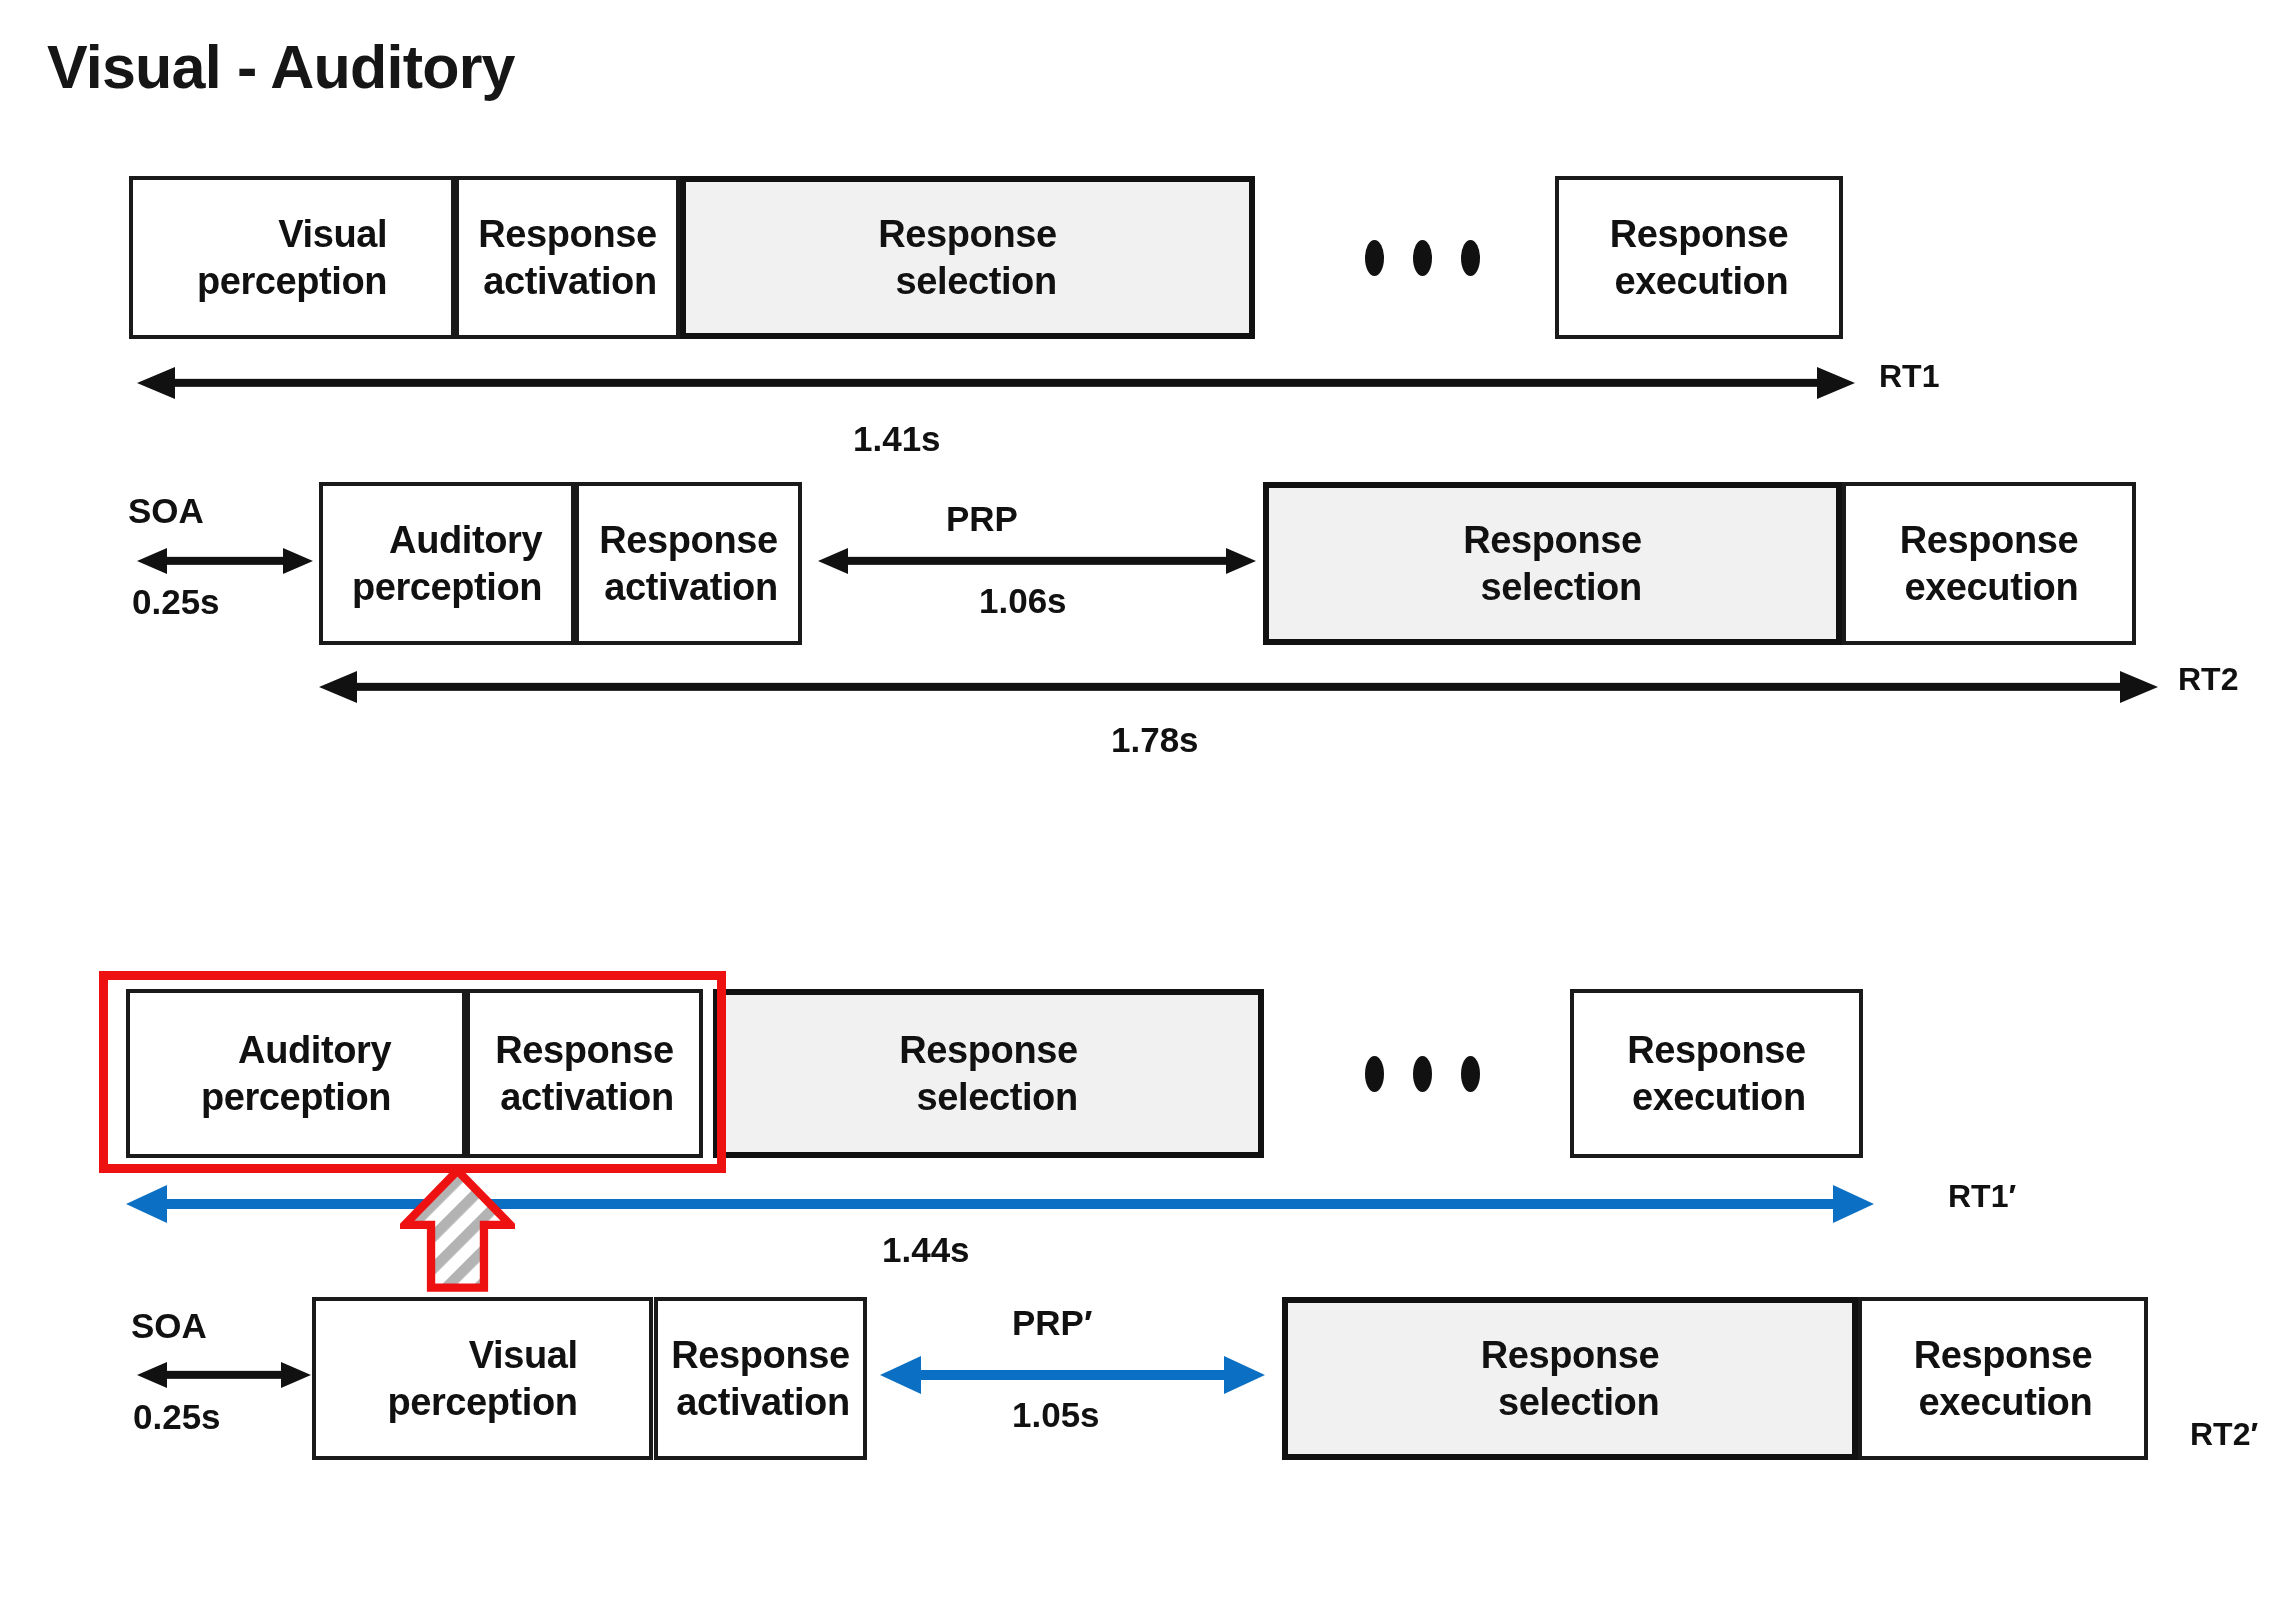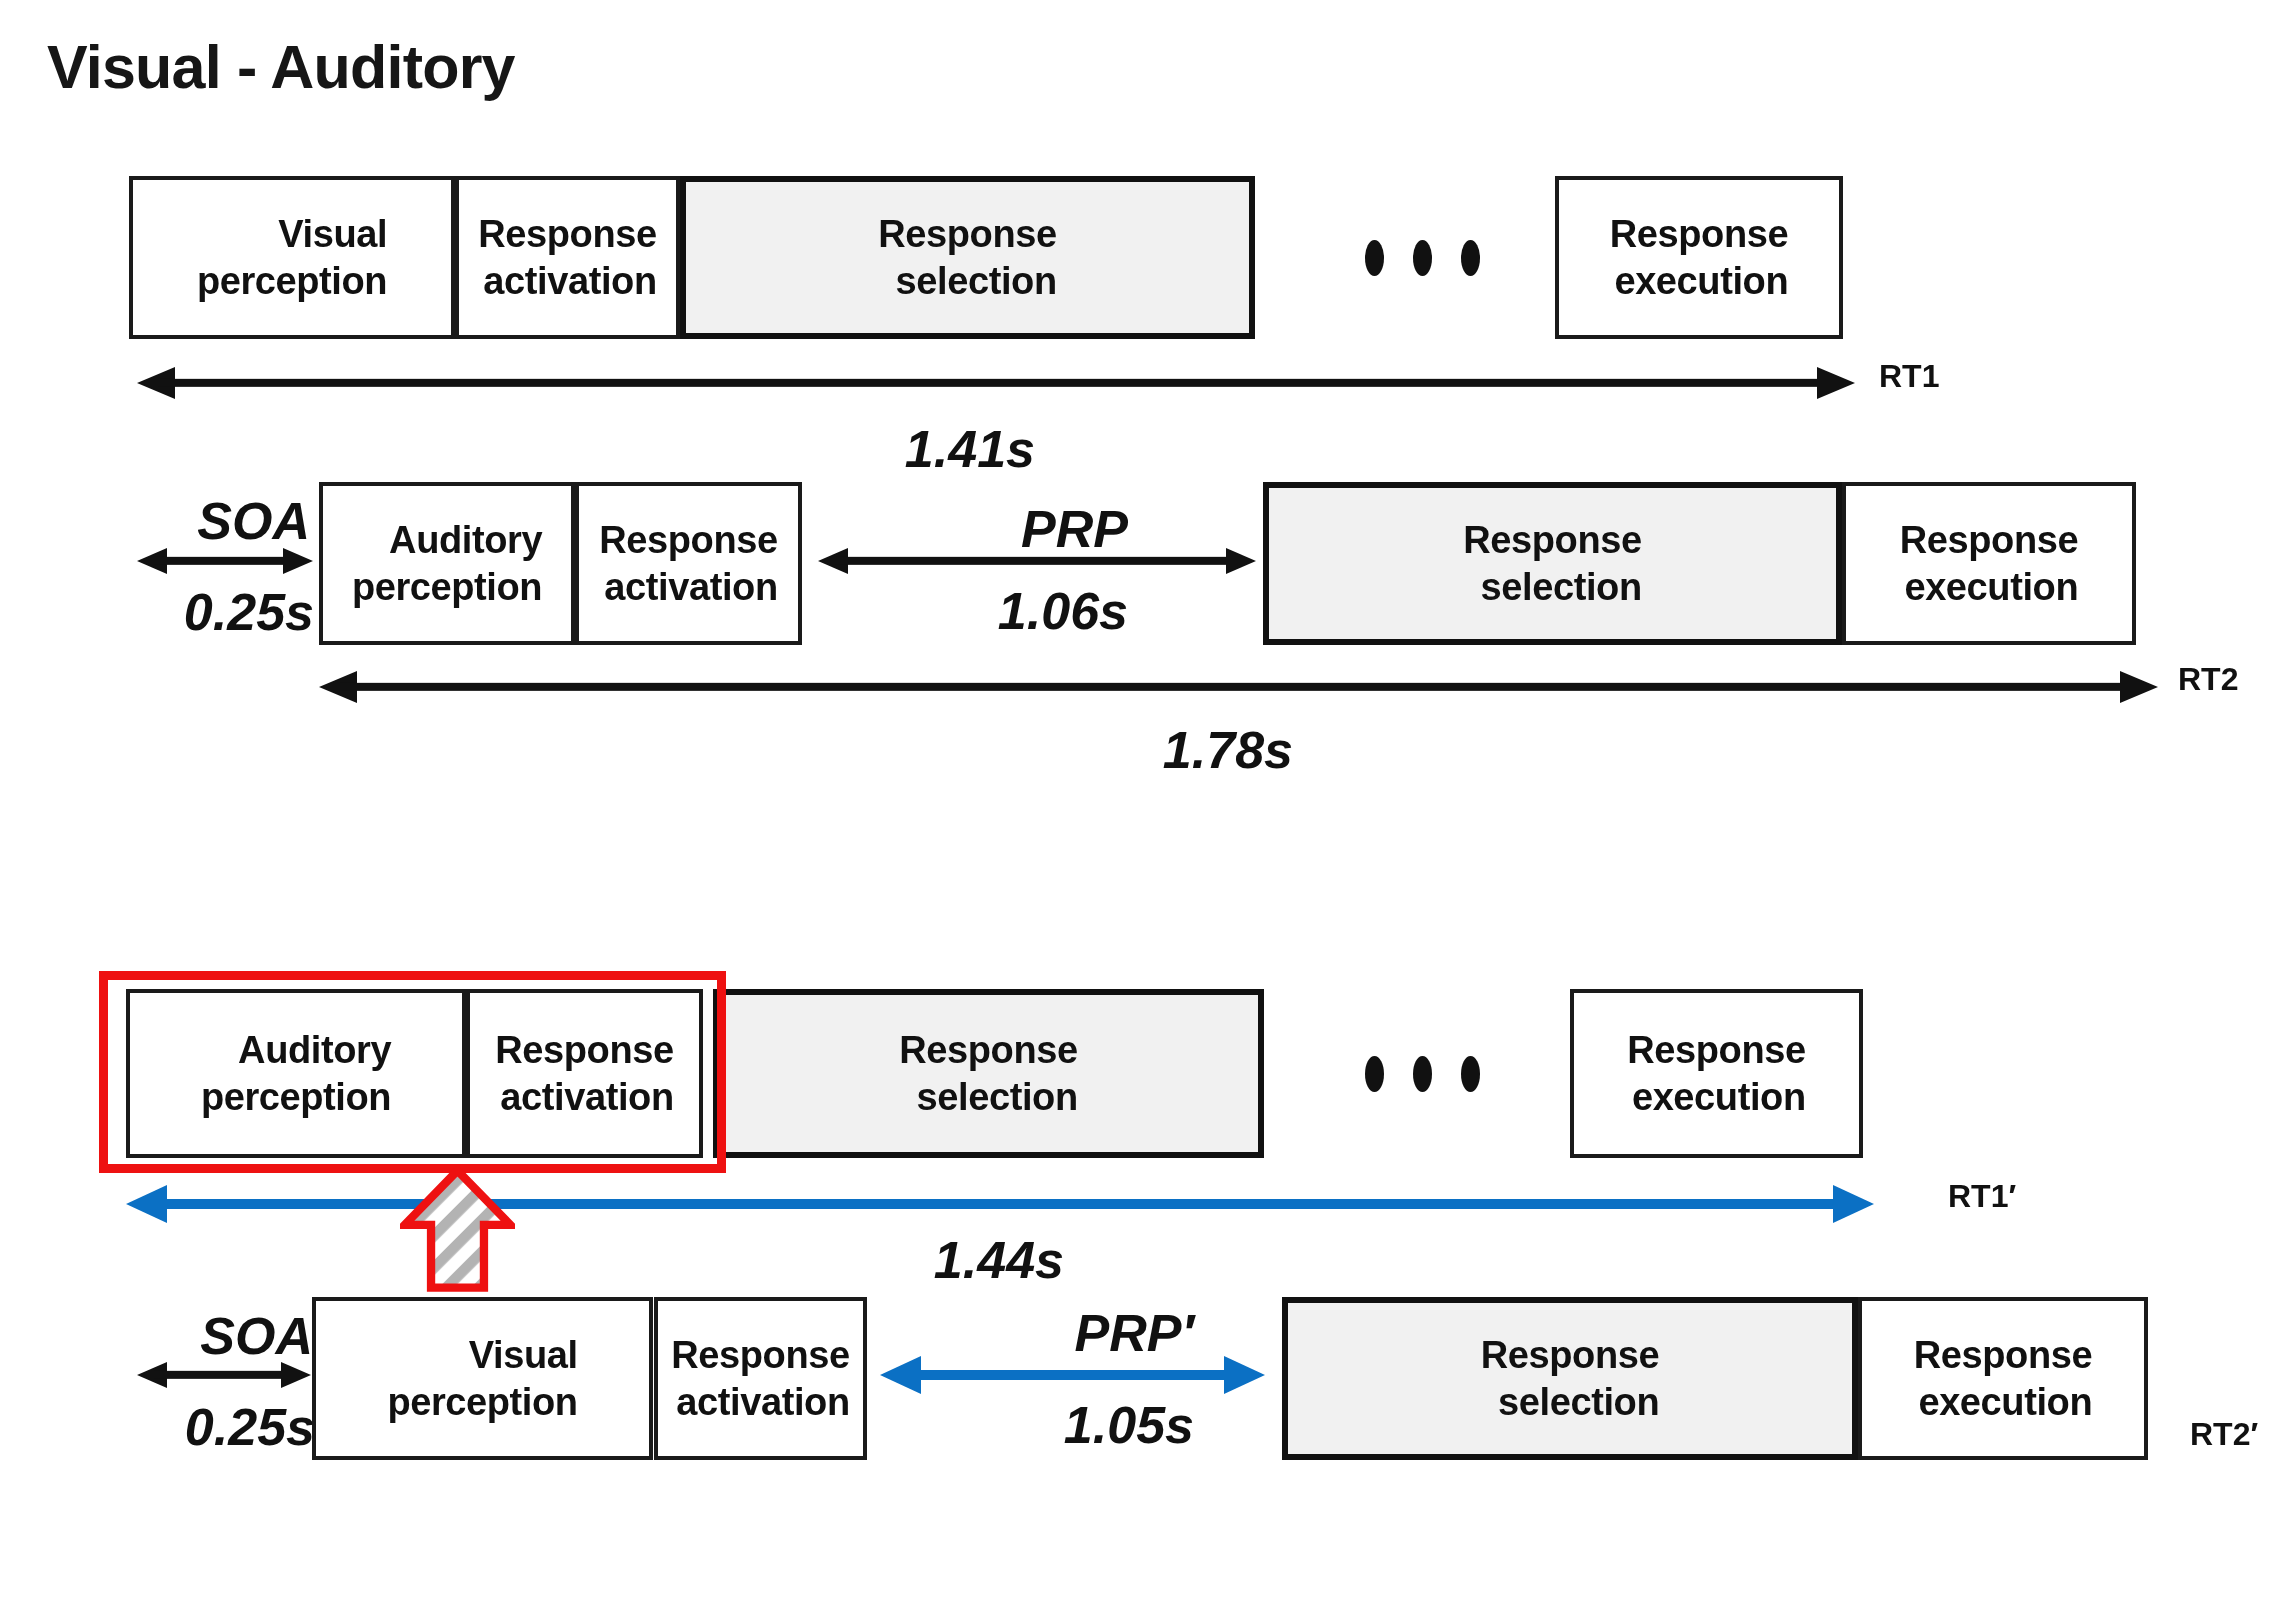--- a/index.html
+++ b/index.html
@@ -6,21 +6,21 @@
   body{font-family:"Liberation Sans",sans-serif;}
   #canvas{position:relative;width:2295px;height:1468px;background:#fff;overflow:hidden;}
 
   .title{position:absolute;font-weight:bold;font-size:61px;color:#161616;letter-spacing:-0.8px;white-space:nowrap;}
 
   .pbox{position:absolute;display:flex;align-items:center;justify-content:center;text-align:right;
         background:#fff;border:4.6px solid var(--box_border,#1a1a1a);box-sizing:border-box;}
   .pbox.shaded{background:var(--shaded_fill,#f1f1f1);border-width:6.8px;border-color:var(--black,#111);}
   .pbox span{white-space:pre-line;font-weight:bold;font-size:38px;line-height:1.22;color:#111;letter-spacing:-0.4px;}
 
-  .lbl{position:absolute;font-weight:bold;font-size:52px;color:#111;text-align:right;width:182px;white-space:nowrap;font-style:italic;}
+  .lbl{position:absolute;font-weight:bold;font-size:35px;color:#111;text-align:left;width:182px;white-space:nowrap;}
   .rtlbl{position:absolute;font-weight:bold;font-size:32px;color:#111;white-space:nowrap;}
 
   .harrow{position:absolute;height:39px;}
   .harrow .shaft{position:absolute;left:21px;right:21px;top:50%;height:8.3px;transform:translateY(-50%);background:var(--black,#111);}
   .harrow .hl{position:absolute;left:0;top:50%;transform:translateY(-50%);width:0;height:0;
               border-top:16.7px solid transparent;border-bottom:16.7px solid transparent;
               border-right:38px solid var(--black,#111);}
   .harrow .hr{position:absolute;right:0;top:50%;transform:translateY(-50%);width:0;height:0;
               border-top:16.7px solid transparent;border-bottom:16.7px solid transparent;
               border-left:38px solid var(--black,#111);}
@@ -91,21 +91,21 @@
     <span>Response
 activation</span>
   </div>
 
   <div class="lbl" style="left:946px;top:499px;">PRP</div>
   <div class="harrow small" style="left:818px;top:541px;width:438px;">
     <div class="hl"></div>
     <div class="shaft"></div>
     <div class="hr"></div>
   </div>
-  <div class="lbl" style="left:946px;top:581px;">1.06s</div>
+  <div class="lbl" style="left:979px;top:581px;">1.06s</div>
 
   <div class="pbox shaded" style="left:1263px;top:482px;width:579px;height:163px;">
     <span>Response
 selection</span>
   </div>
   <div class="pbox" style="left:1842px;top:482px;width:294px;height:163px;">
     <span>Response
 execution</span>
   </div>
 

